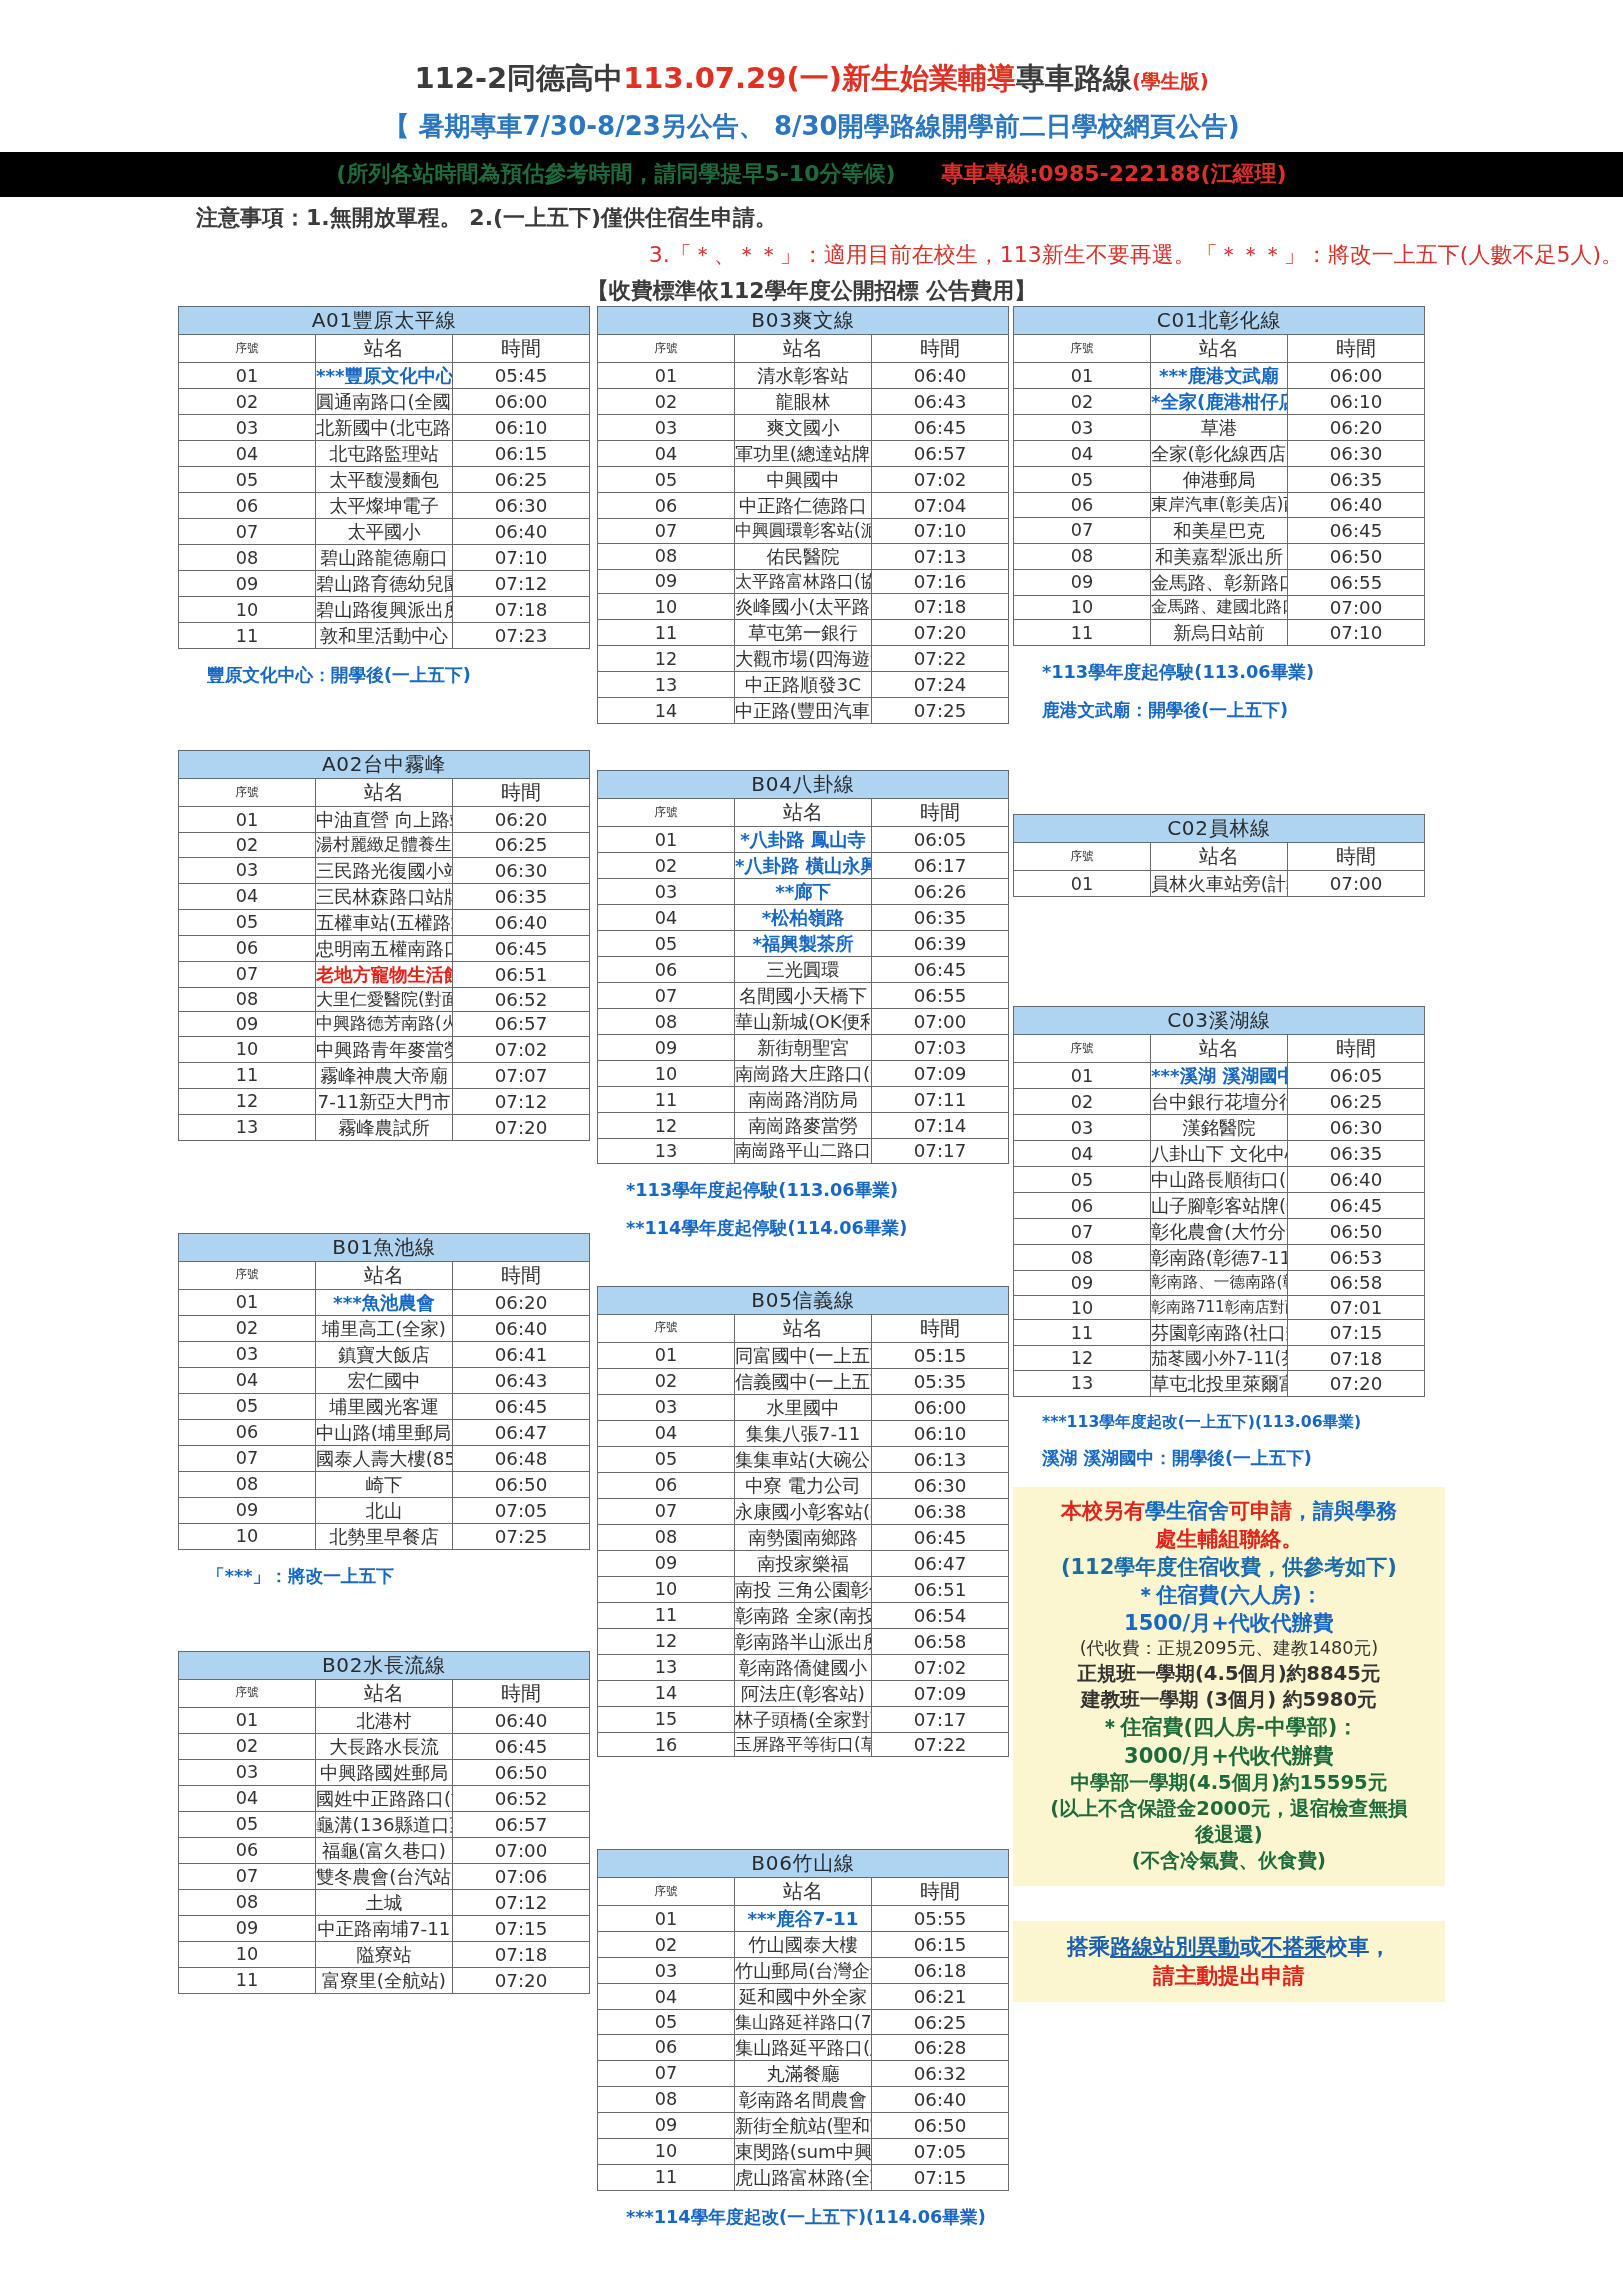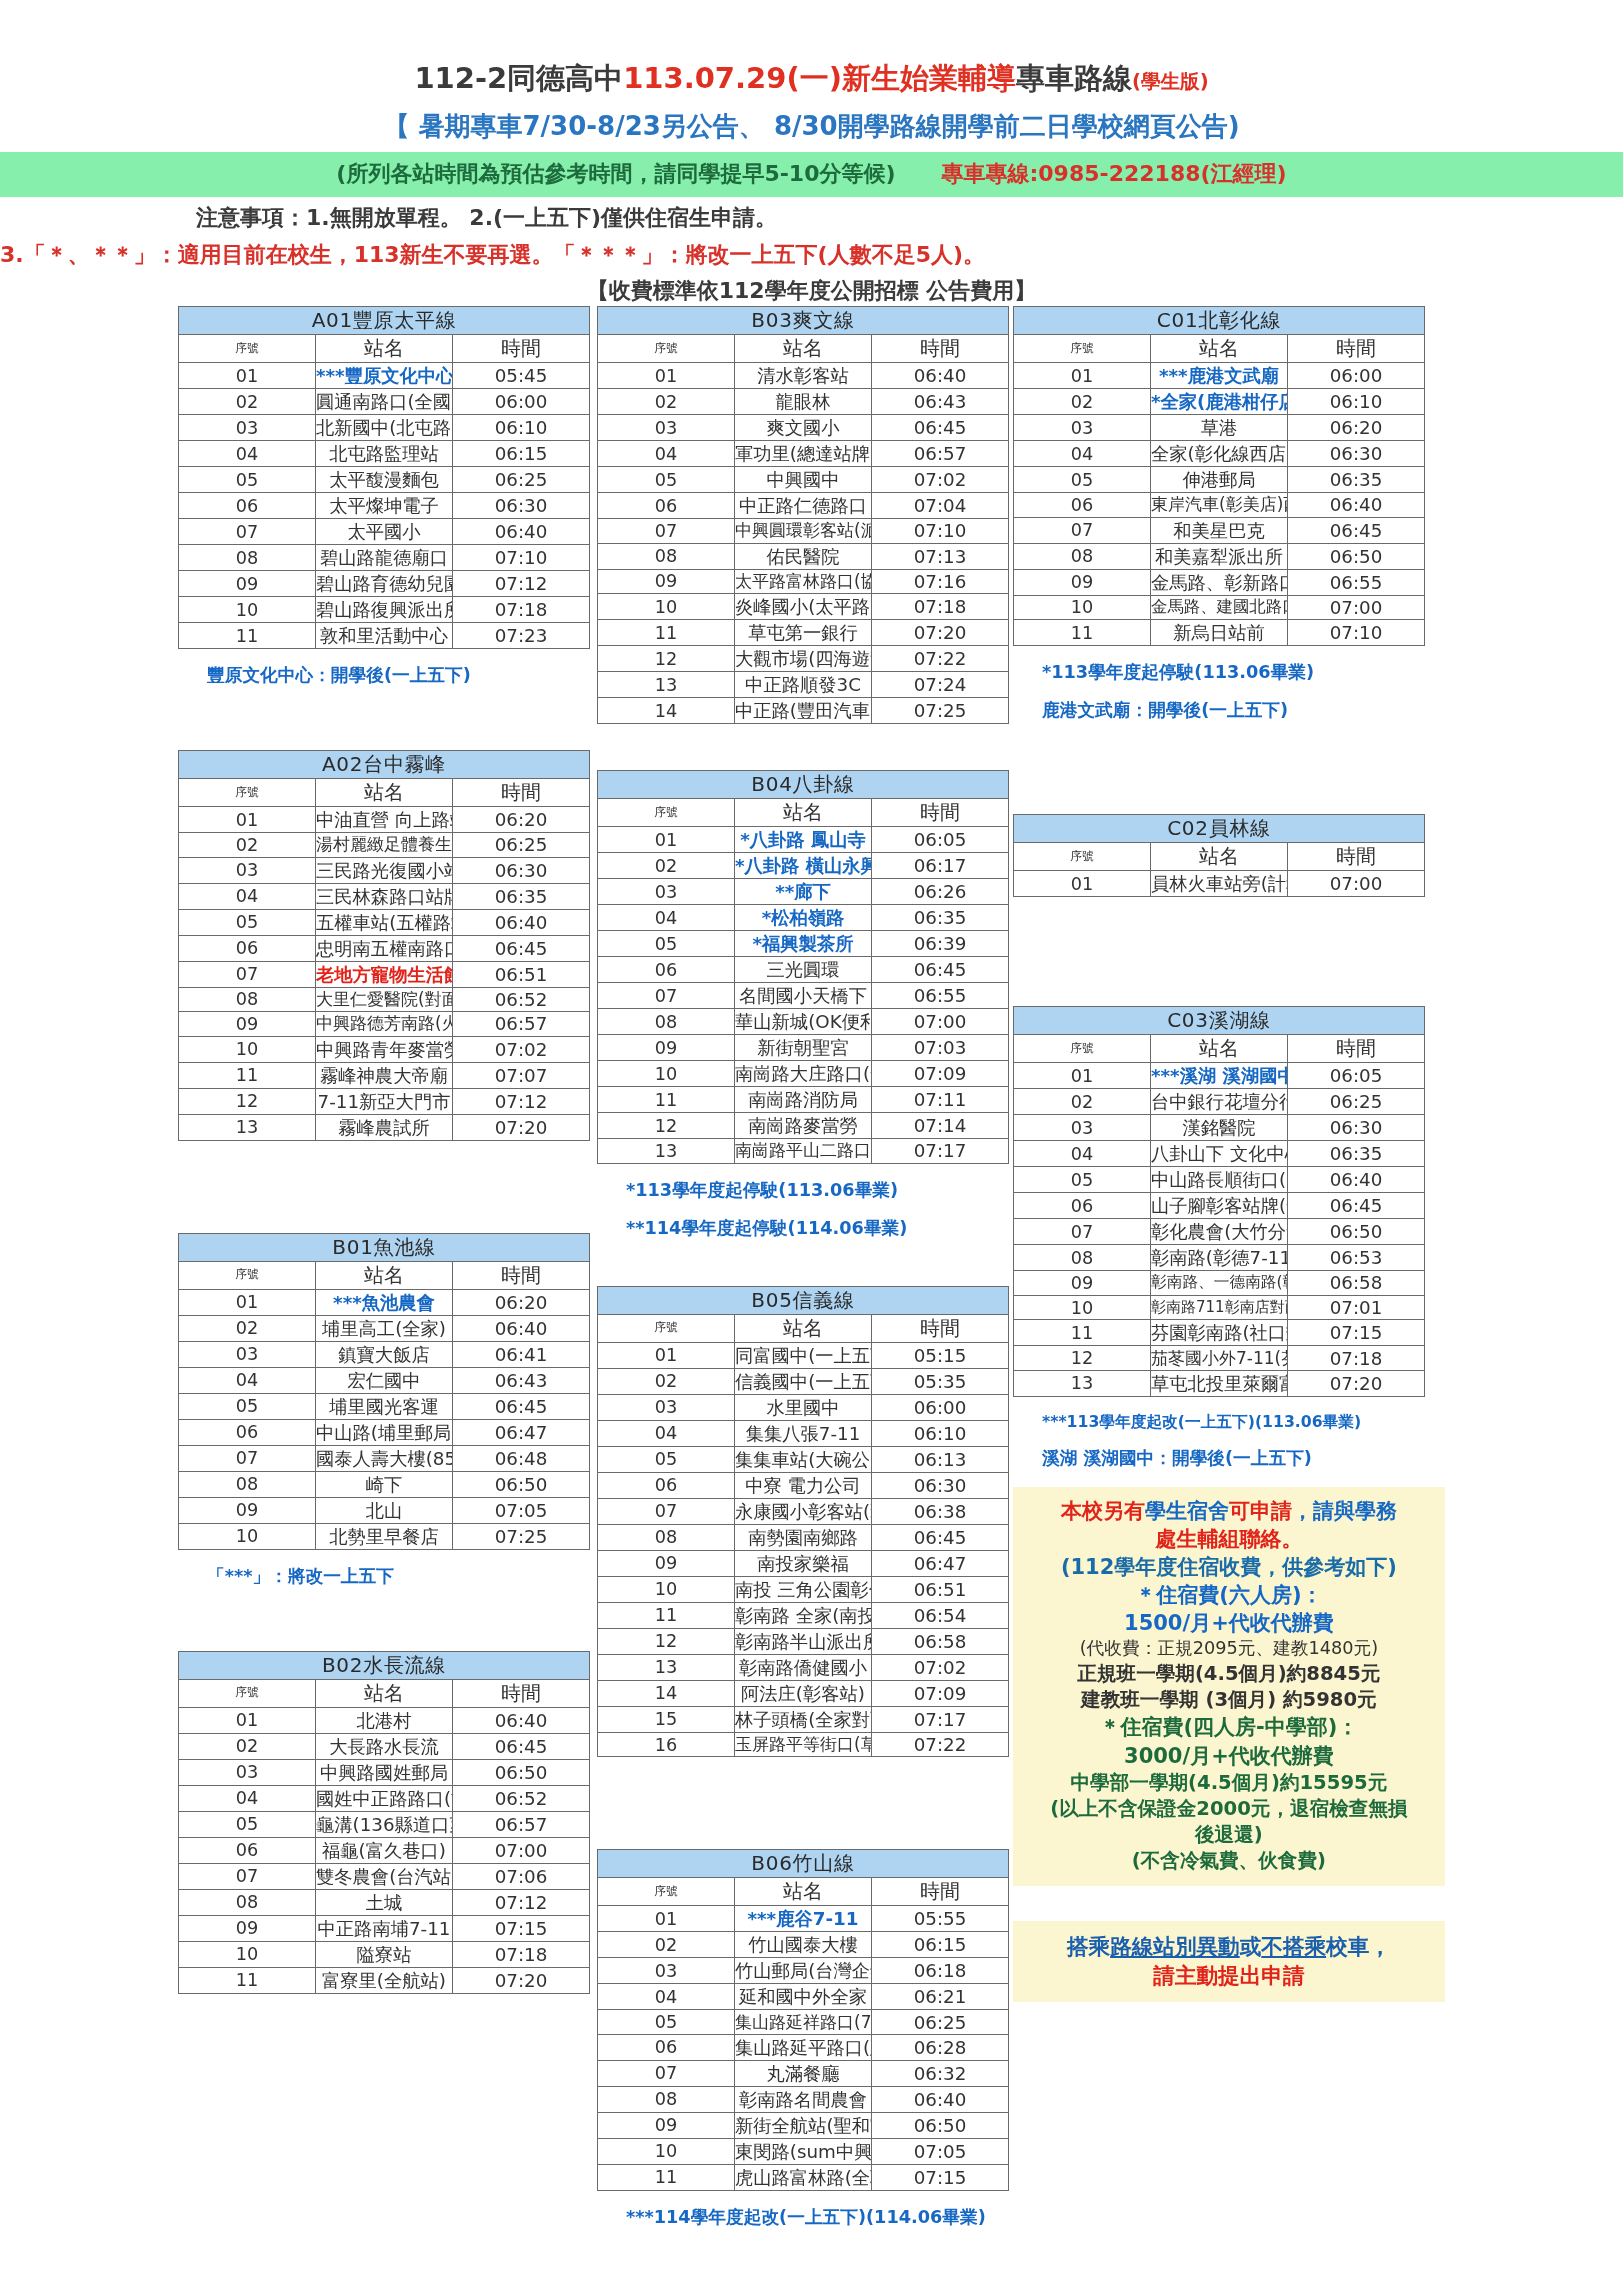--- a/index.html
+++ b/index.html
@@ -19,35 +19,35 @@
   }
   .t-black{color:#3b3b3b;}
   .t-red{color:#e03022;}
   .t-sm{font-size:19.6px;}
   .subtitle{
     margin-top:14.4px; font-size:26px; font-weight:bold; color:#2a76c0;
     line-height:1.2; white-space:nowrap;
   }
   .yellow-band{
     margin-top:10.5px;
-    background:#86efac;
+    background:#000000;
     width:1623px;
     padding:7.9px 0 9.2px 0;
     font-size:22px; font-weight:bold; line-height:1.25;
     white-space:nowrap;
   }
   .yellow-band .g{color:#1d6b3c;}
   .yellow-band .r{color:#d8312a;}
   .notes-1{
     margin-top:6.5px; font-size:22px; color:#3b3b3b; font-weight:600;
     text-align:left; padding-left:196px; line-height:1.35; white-space:nowrap;
   }
   .notes-2{
-    margin-top:6.5px; font-size:22px; color:#d8312a; font-weight:700;
-    text-align:left; line-height:1.35; white-space:nowrap;
+    margin-top:6.5px; font-size:22px; color:#d8312a; font-weight:400;
+    text-align:right; line-height:1.35; white-space:nowrap;
   }
   .notes-3{
     margin-top:6.5px; font-size:22px; color:#3b3b3b; font-weight:600;
     text-align:center; line-height:1.35; white-space:nowrap;
   }
 
   
   .cols{ position:absolute; top:306px; left:0; width:1623px; }
   .col{ position:absolute; top:0; }
   .col-a{ left:178px; width:419px; }

